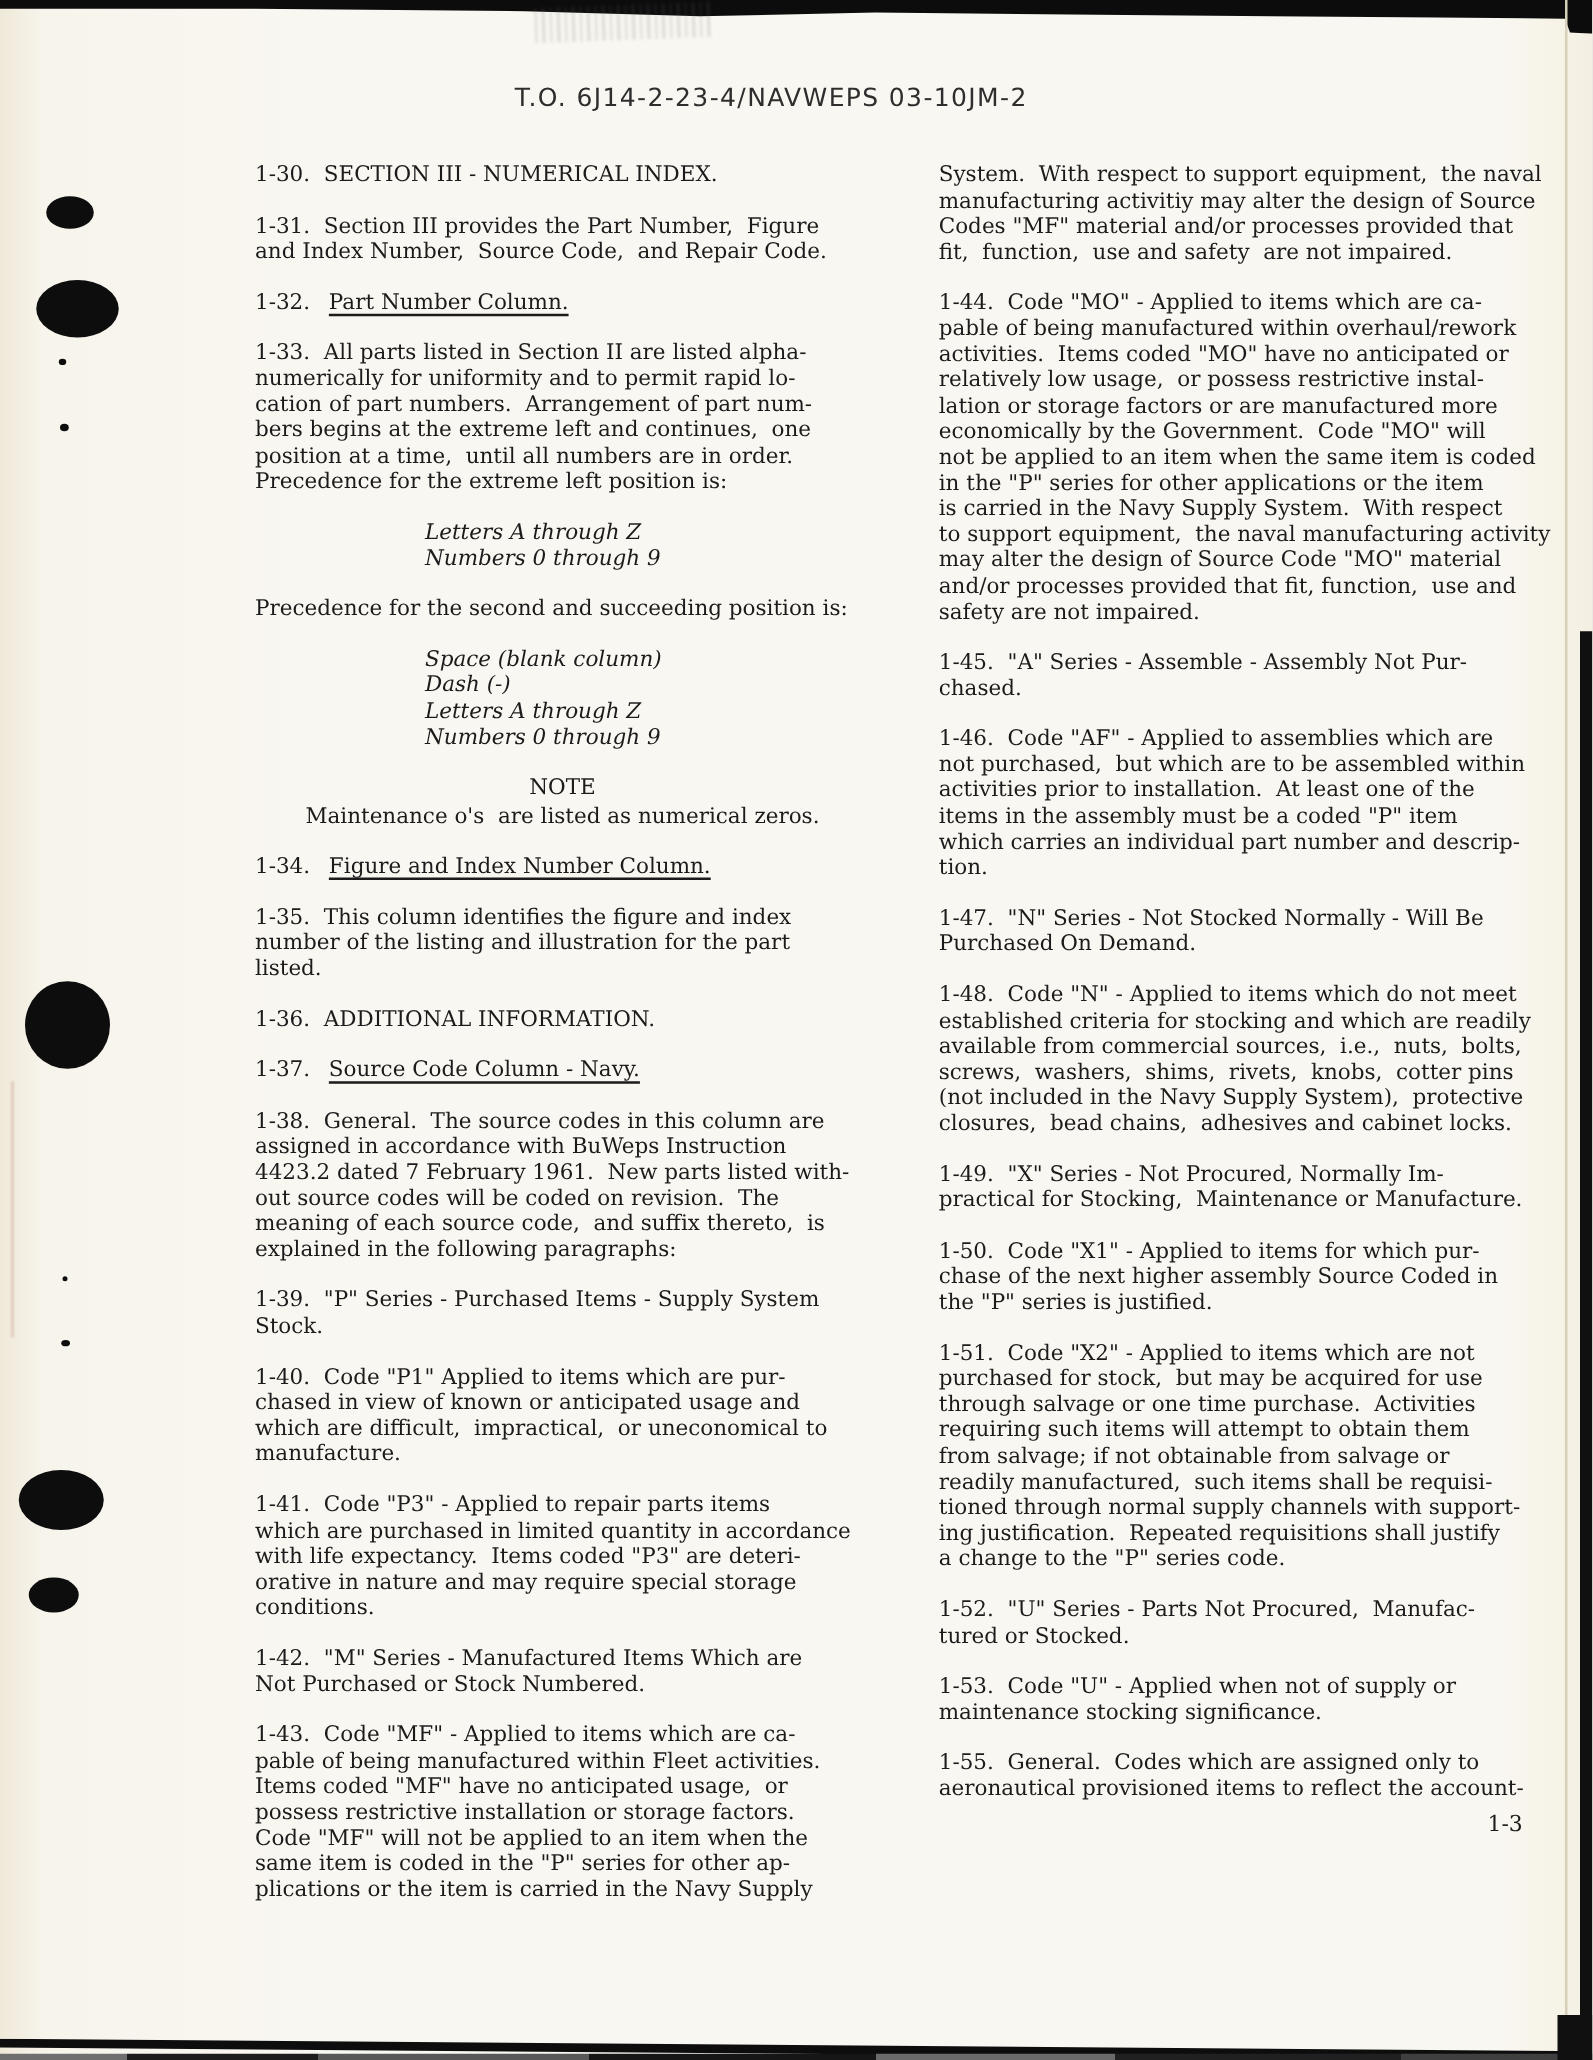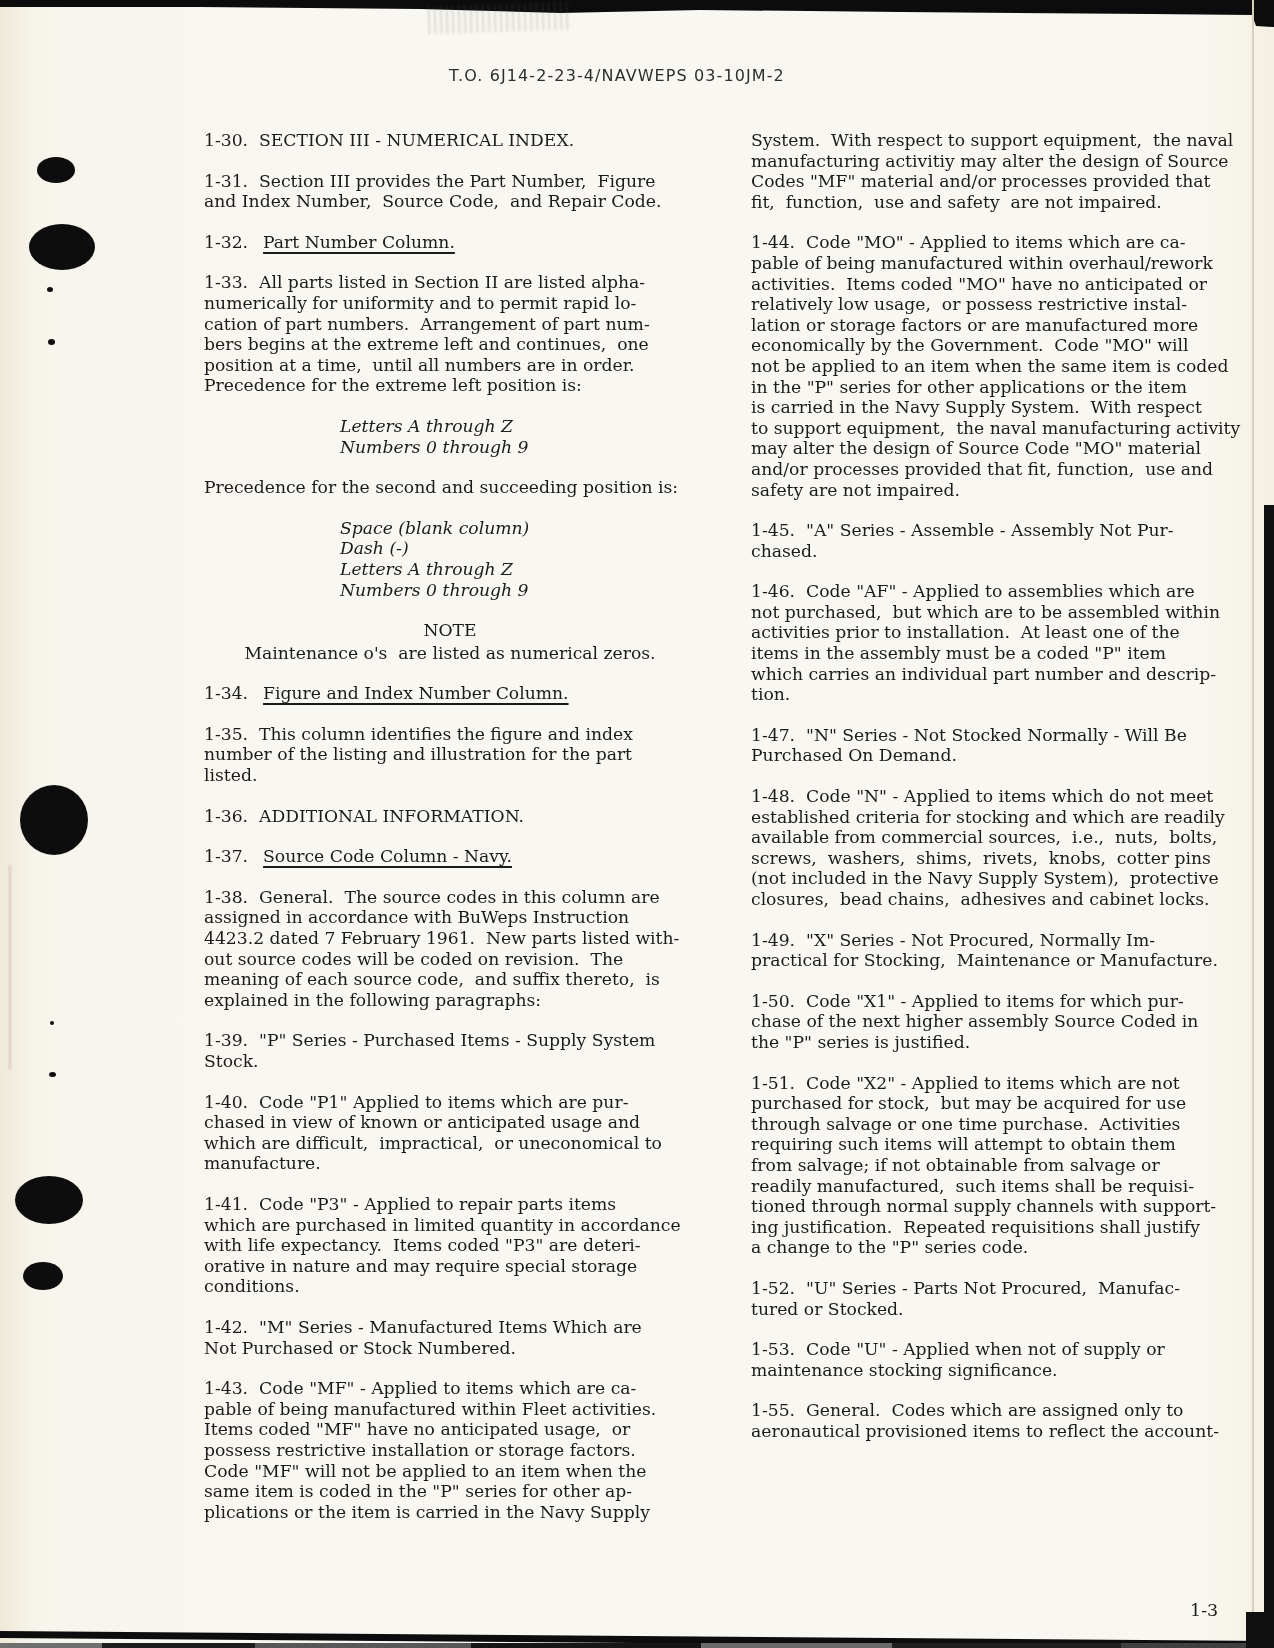--- a/index.html
+++ b/index.html
@@ -31,33 +31,33 @@
     background:linear-gradient(90deg,#6f6f6f 0 8%,#1d1d1d 8% 20%,#585858 20% 37%,#161616 37% 55%,#6a6a6a 55% 70%,#202020 70% 88%,#3f3f3f 88% 100%);
   }
   .edge-line{position:absolute;left:1252px;top:0;width:2px;height:100%;background:#d6cfba;}
   .right-band{position:absolute;left:1264px;top:505px;width:10px;height:1143px;background:#101010;}
   .right-corner{position:absolute;left:1246px;top:1612px;width:28px;height:36px;background:#101010;}
   .crease{position:absolute;left:9px;top:865px;width:2px;height:205px;background:rgba(195,125,125,.35);filter:blur(1px);}
   .dot{position:absolute;background:#0d0d0d;border-radius:50%;}
   
   .header{
     position:absolute;top:66px;left:0;width:1234px;text-align:center;
-    font-family:"DejaVu Sans", sans-serif;font-size:16px;letter-spacing:1.1px;color:#2e2e2e;
+    font-family:"DejaVu Sans", sans-serif;font-size:20px;letter-spacing:1.1px;color:#2e2e2e;
   }
   .col{position:absolute;top:130px;font-size:17.2px;line-height:20.6px;margin-left:24px;}
   #col-left{left:180px;width:492px;}
   #col-right{left:727px;width:503px;}
   .block{white-space:pre-wrap;margin:0 0 20px 0;}
   .block.list{padding-left:136px;font-style:italic;}
   .block.note_title{text-align:center;margin-bottom:2px;}
   .block.note_body{text-align:center;}
   .block .num{white-space:pre;}
   .block .gap{display:inline-block;width:15px;}
   .block .u{text-decoration:underline;text-underline-offset:4px;text-decoration-thickness:1.5px;}
-  .pagenum{position:absolute;left:1190px;top:1600px;font-size:17.5px;}
+  .pagenum{position:absolute;left:1190px;top:1450px;font-size:17.5px;}
 </style>
 </head>
 <body>
 
 <div class="page">
 
   <div class="topbar"></div>
   <div class="topsmudge"></div>
   <div class="bottombar"></div>
   <div class="bottomstrip"></div>

